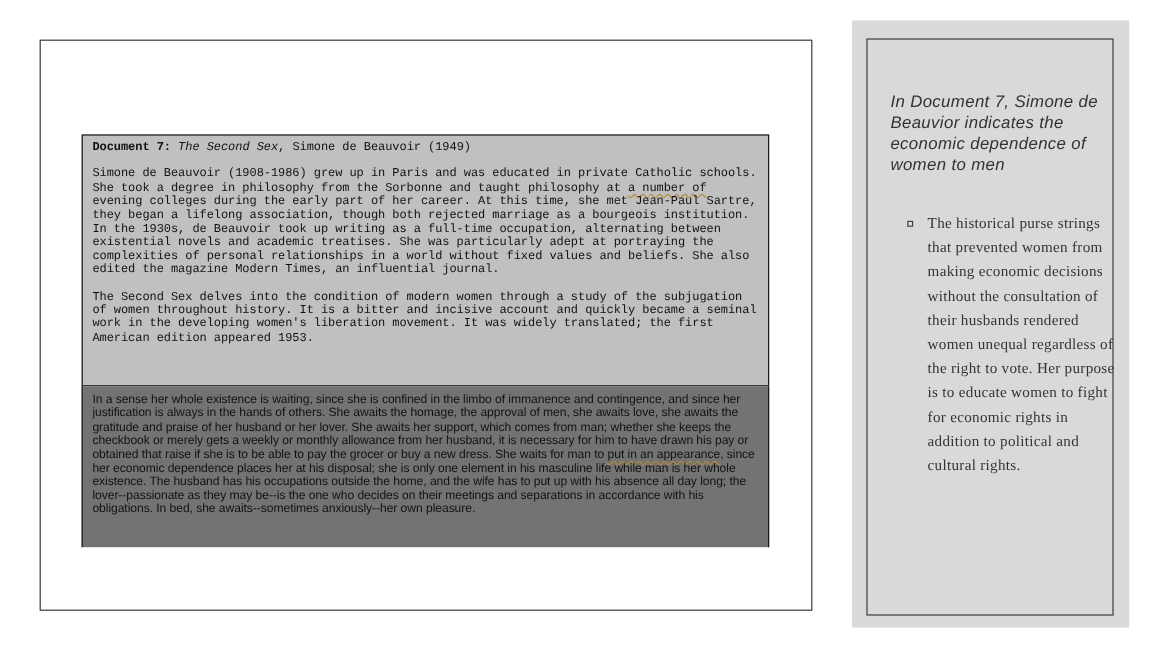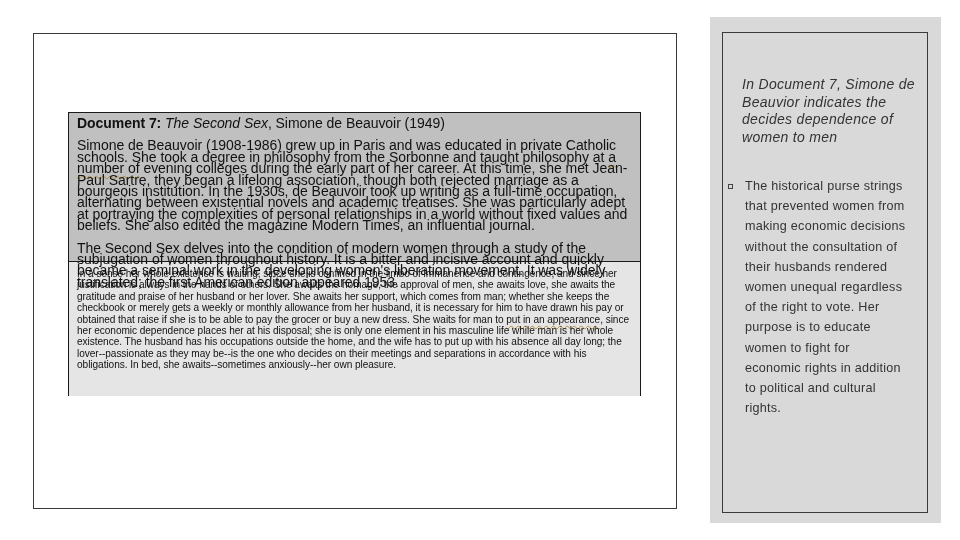--- a/index.html
+++ b/index.html
@@ -13,31 +13,32 @@
     border: 1px solid #3a3a3a; background: #ffffff; box-sizing: border-box;
   }
   .doc-table {
     position: absolute; left: 68px; top: 112px; width: 573px;
   }
   .doc-header-box {
     background: #c0c0c0;
     border: 1px solid #1a1a1a;
     border-bottom: 1.5px solid #1a1a1a;
     padding: 5px 7px 18px 8px;
-    height: 150px; box-sizing: border-box;
-    font-size: 14px; line-height: 11.4px; color: #111;
+    height: 210px; box-sizing: border-box;
+    font-size: 10px; line-height: 11.4px; color: #111;
     letter-spacing: -0.05px;
+    font-family: Liberation Mono, monospace;
   }
   .doc-title { font-weight: bold; margin: 0 0 11px 0; }
   .doc-title .title-italic { font-style: italic; font-weight: normal; }
   .doc-title .title-author { font-weight: normal; }
   .doc-para { margin: 0 0 11px 0; }
   .doc-para:last-child { margin-bottom: 14px; }
   .doc-quote-box {
-    background: #e5e5e5;
+    background: #737373;
     border-left: 1px solid #1a1a1a;
     border-right: 1px solid #1a1a1a;
     padding: 6px 7px 4px 8px;
     height: 134px; box-sizing: border-box;
     font-size: 10.1px; line-height: 11.4px; color: #111;
     letter-spacing: -0.05px;
   }
   .squiggle {
     text-decoration: underline wavy #b08a3a;
     text-decoration-thickness: 1px;
@@ -50,22 +51,22 @@
   .right-inner {
     position: absolute; left: 12px; top: 15px; width: 206px; height: 481px;
     border: 1px solid #3a3a3a; box-sizing: border-box;
   }
   .notes-heading {
     position: absolute; left: 19px; top: 43px; width: 180px;
     font-style: italic; font-size: 14px; line-height: 17.5px; color: #333;
     letter-spacing: 0.3px;
   }
   .notes-list {
-    position: absolute; left: 0; top: 143px; width: 185px;
-    list-style: none; margin: 0; padding: 0;
+    position: absolute; left: 28px; top: 143px; width: 185px;
+    list-style: none; margin: 0; padding: 0; font-family: Liberation Serif, serif;
   }
   .notes-item {
     position: relative; padding-left: 22px;
     font-size: 12.6px; line-height: 20.2px; color: #333; letter-spacing: 0.25px;
   }
   .bullet-icon {
     position: absolute; left: 5px; top: 8px; width: 3px; height: 3px;
     border: 1px solid #444; background: #d9d9d9;
   }
 </style>
@@ -80,21 +81,21 @@
     <p class="doc-para"><span>Simone de Beauvoir (1908-1986) grew up in Paris and was educated in private Catholic schools. She took a degree in philosophy from the Sorbonne and taught philosophy at </span><span class="squiggle">a number of</span><span> evening colleges during the early part of her career. At this time, she met Jean-Paul Sartre, they began a lifelong association, though both rejected marriage as a bourgeois institution. In the 1930s, de Beauvoir took up writing as a full-time occupation, alternating between existential novels and academic treatises. She was particularly adept at portraying the complexities of personal relationships in a world without fixed values and beliefs. She also edited the magazine Modern Times, an influential journal.</span></p>
     <p class="doc-para">The Second Sex delves into the condition of modern women through a study of the subjugation of women throughout history. It is a bitter and incisive account and quickly became a seminal work in the developing women's liberation movement. It was widely translated; the first American edition appeared 1953.</p>
   </div>
   <div class="doc-quote-box">
     <span>In a sense her whole existence is waiting, since she is confined in the limbo of immanence and contingence, and since her justification is always in the hands of others. She awaits the homage, the approval of men, she awaits love, she awaits the gratitude and praise of her husband or her lover. She awaits her support, which comes from man; whether she keeps the checkbook or merely gets a weekly or monthly allowance from her husband, it is necessary for him to have drawn his pay or obtained that raise if she is to be able to pay the grocer or buy a new dress. She waits for man to </span><span class="squiggle">put in an appearance</span><span>, since her economic dependence places her at his disposal; she is only one element in his masculine life while man is her whole existence. The husband has his occupations outside the home, and the wife has to put up with his absence all day long; the lover--passionate as they may be--is the one who decides on their meetings and separations in accordance with his obligations. In bed, she awaits--sometimes anxiously--her own pleasure.</span>
   </div>
 </div>
 
 <div class="right-panel">
   <div class="right-inner">
-    <div class="notes-heading">In Document 7, Simone de Beauvior indicates the decides dependence of women to men</div>
+    <div class="notes-heading">In Document 7, Simone de Beauvior indicates the economic dependence of women to men</div>
     <ul class="notes-list">
       <li class="notes-item">
         <span class="bullet-icon"></span>
         <span>The historical purse strings that prevented women from making economic decisions without the consultation of their husbands rendered women unequal regardless of the right to vote. Her purpose is to educate women to fight for economic rights in addition to political and cultural rights.</span>
       </li>
     </ul>
   </div>
 </div>
 
 </body></html>

